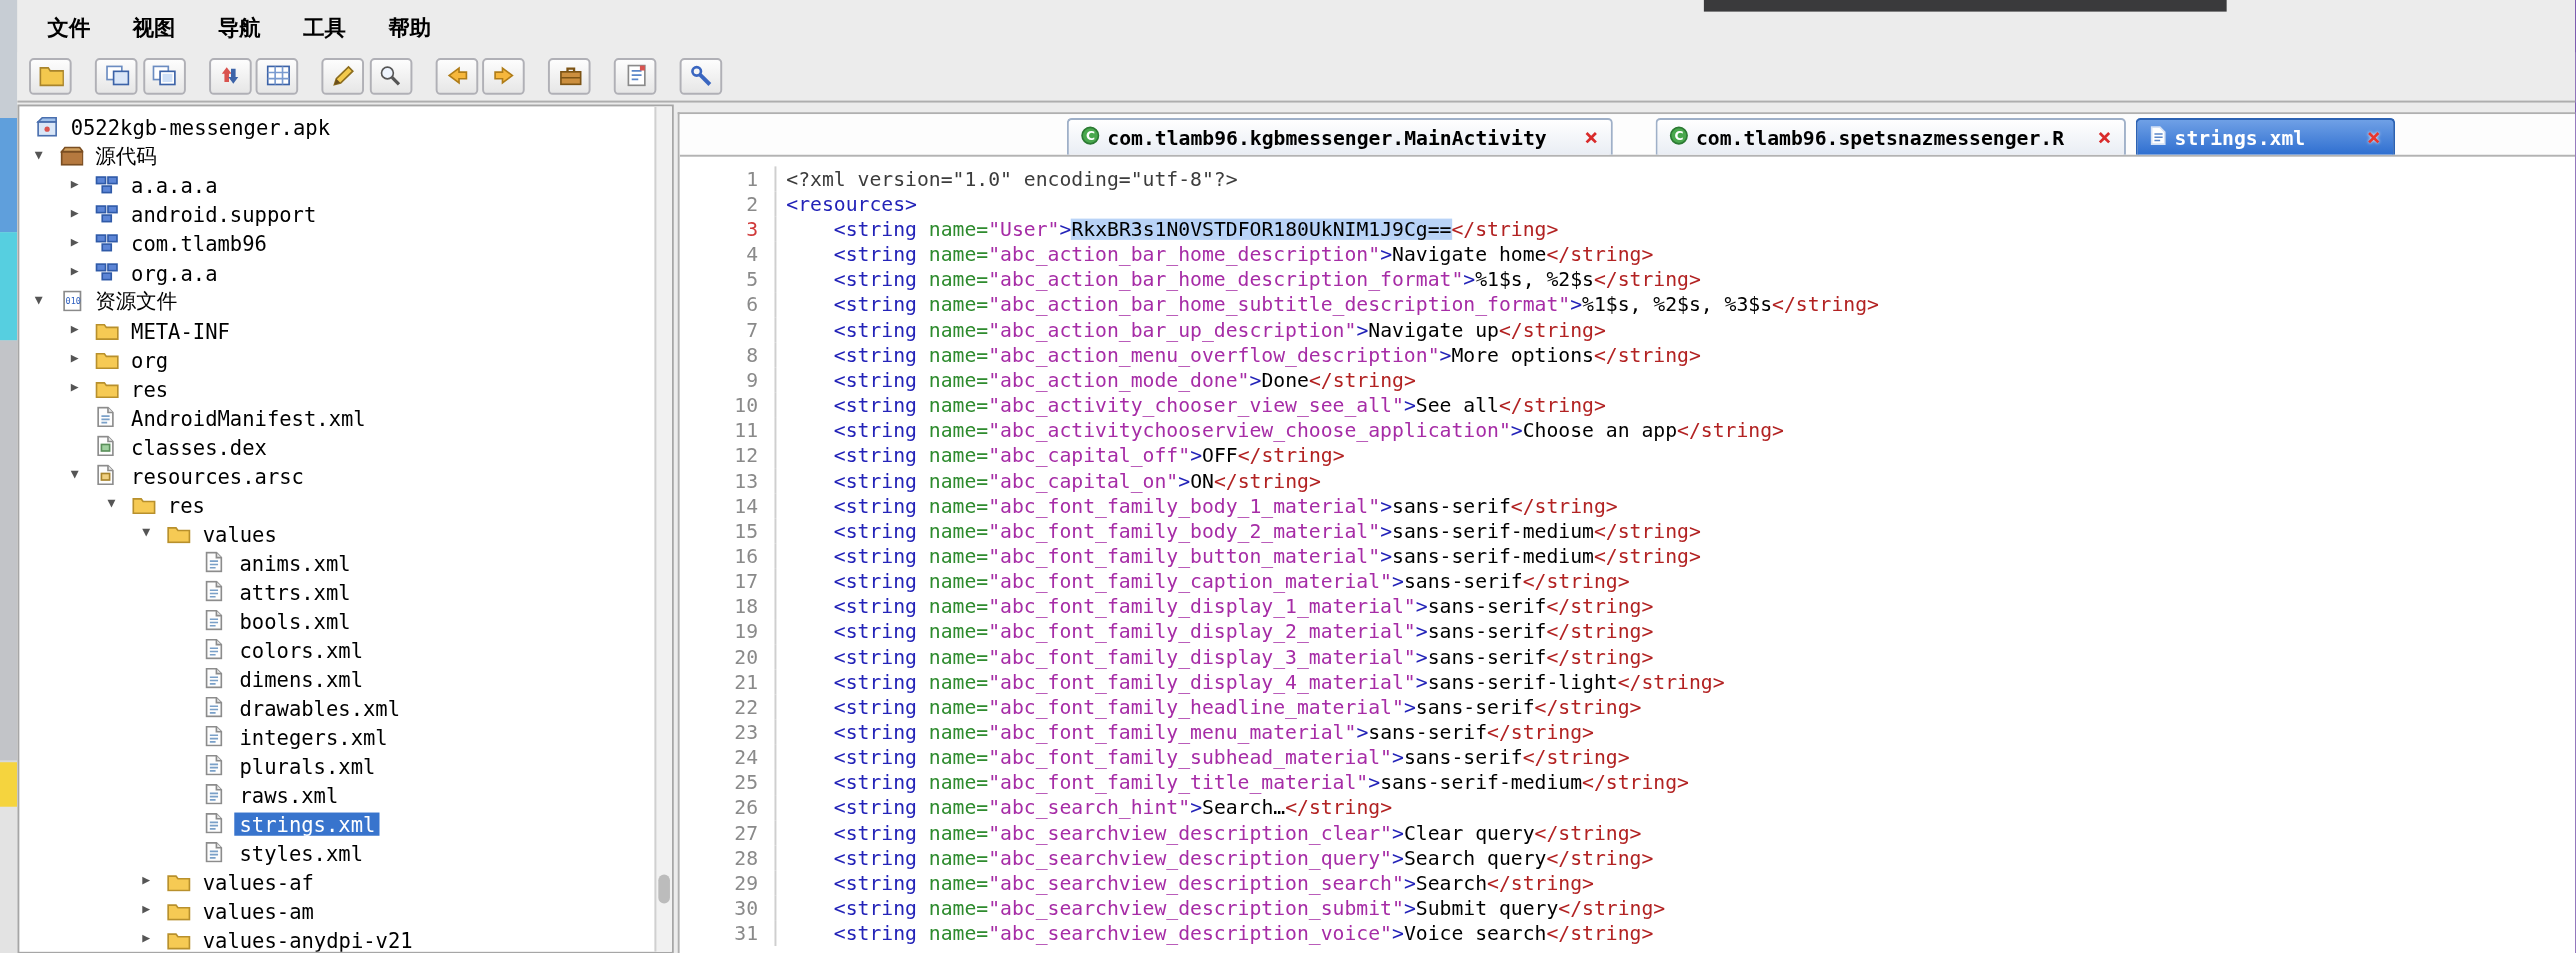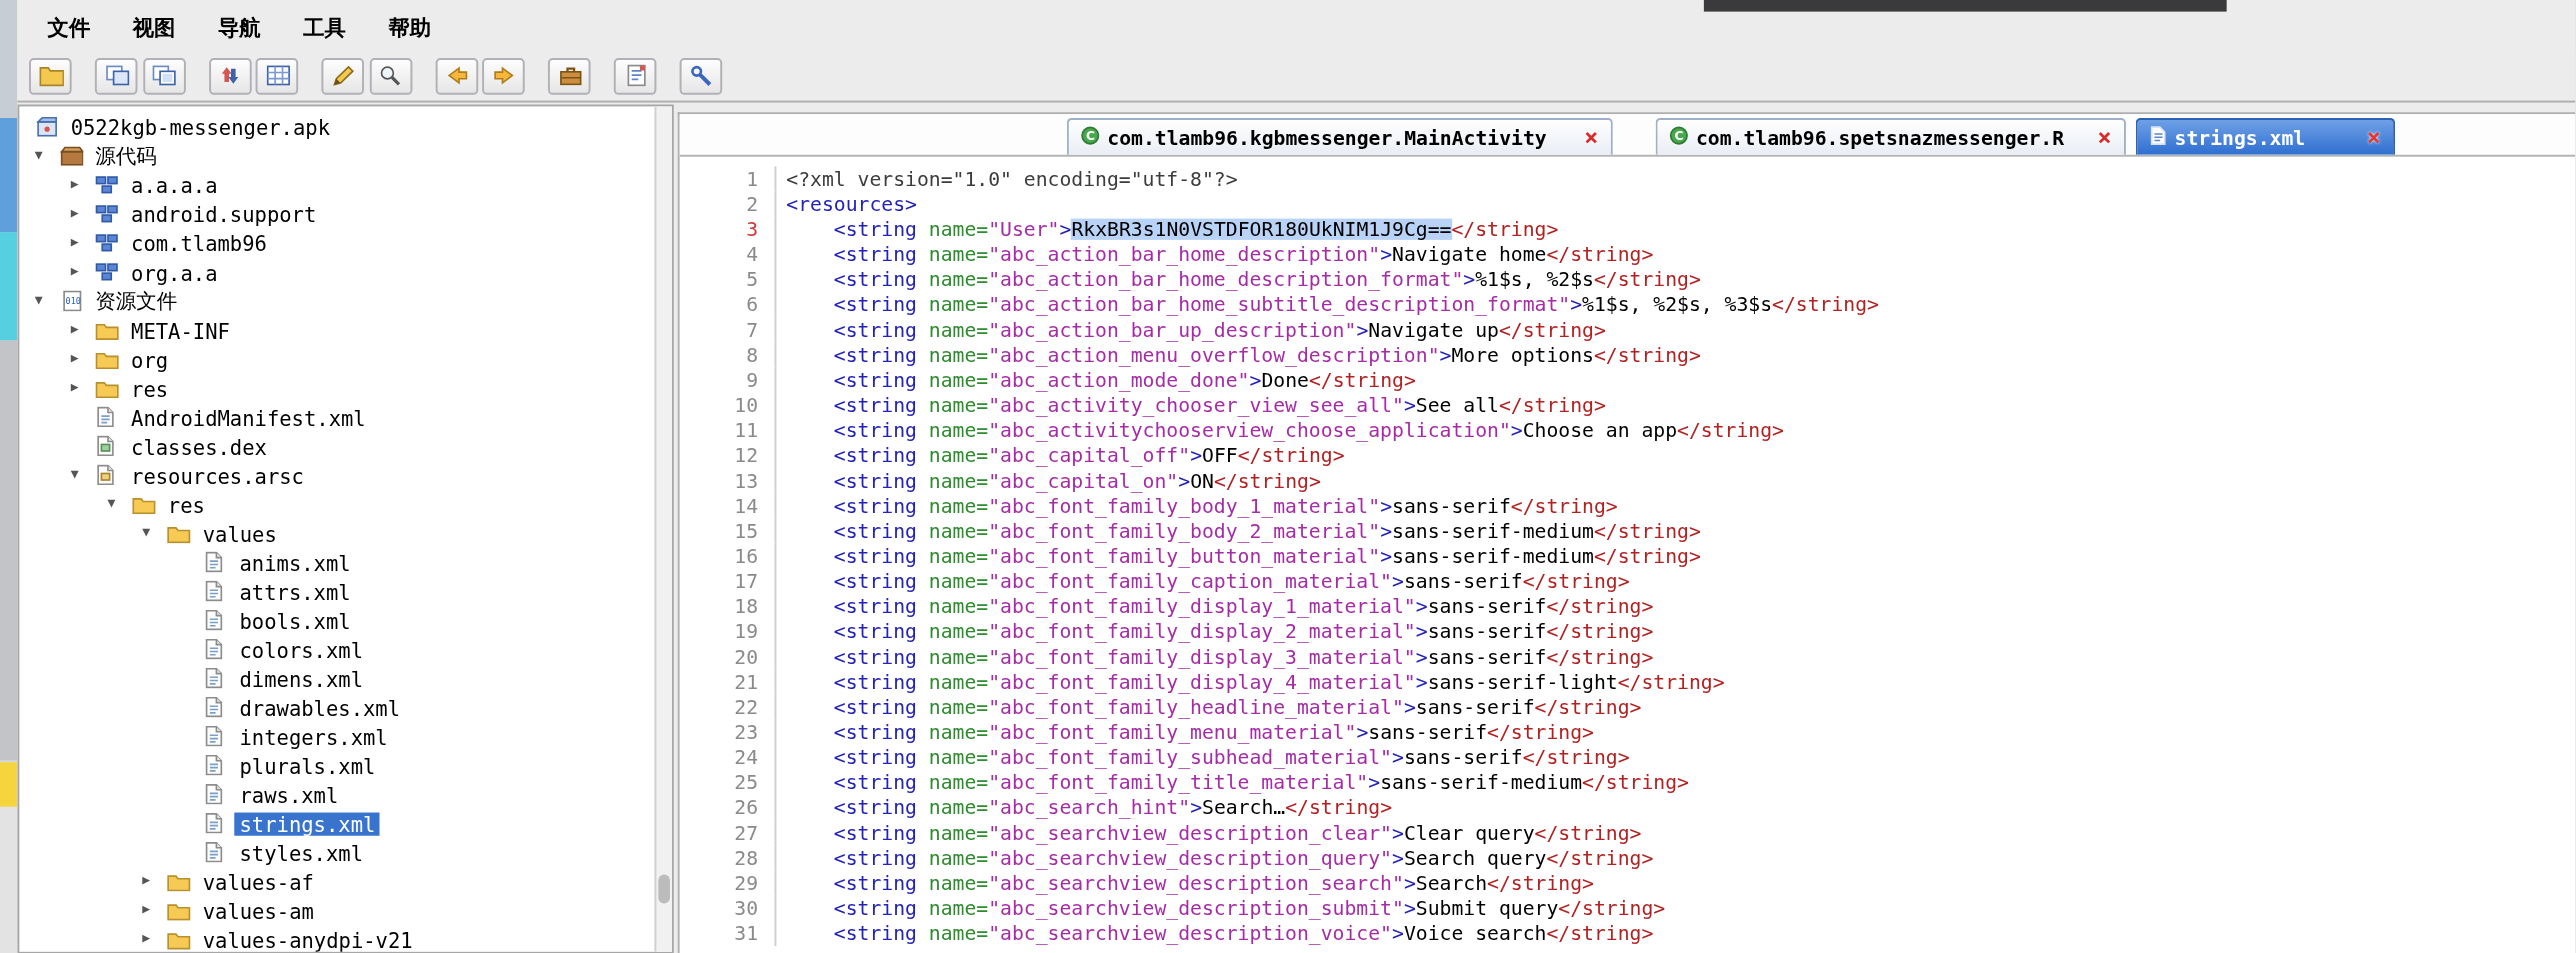--- a/index.html
+++ b/index.html
@@ -1,16 +1,16 @@
 <!DOCTYPE html>
 <html style="--tag-open: #2323b8; --tag-close: #b22222; --attr-name: #2e8b2e; --attr-value: #a62ca6; --selection-bg: #b9d3f7; --tree-selection-bg: #3874cd; --close-icon: #d92b2b; --line-number: #8a8a8a; --current-line-number: #d03a3a; --active-tab: #3b79d1;font-size:13.6px"><head>
 <meta charset="utf-8">
 <style>
   html,body{margin:0;padding:0;background:#ffffff;}
-  .viewport{position:relative;width:2576px;height:954px;overflow:hidden;background:#e5e5e5;}
+  .viewport{position:relative;width:2576px;height:954px;overflow:hidden;background:#4c1d95;}
   .stage{position:absolute;left:0;top:0;width:1330px;height:493px;
          transform:scale(1.93622,1.93460);transform-origin:0 0;
          background:#ececec;font-family:"Liberation Sans",sans-serif;color:#000;}
 
   
   .edge{position:absolute;left:0;top:0;width:8.5px;height:493px;background:#d6d9dc;overflow:hidden;}
   .edge .es{position:absolute;left:0;width:8.5px;}
 
   .appwin{position:absolute;left:8.5px;top:0;right:0;bottom:0;background:#ececec;}
 

